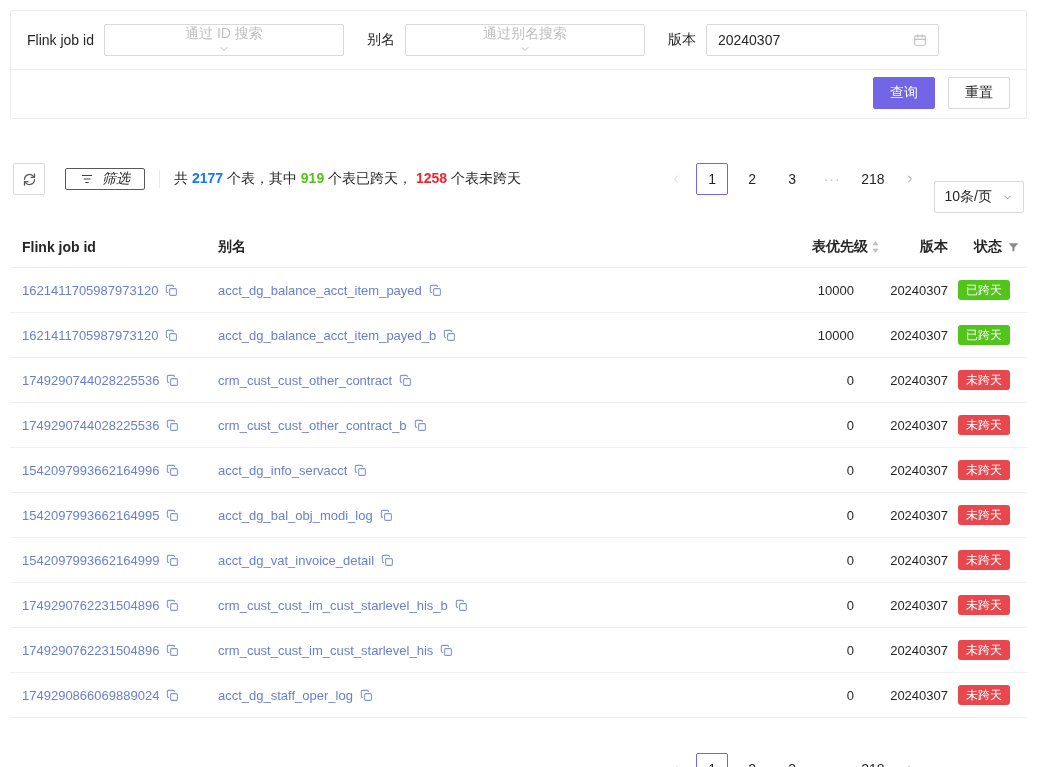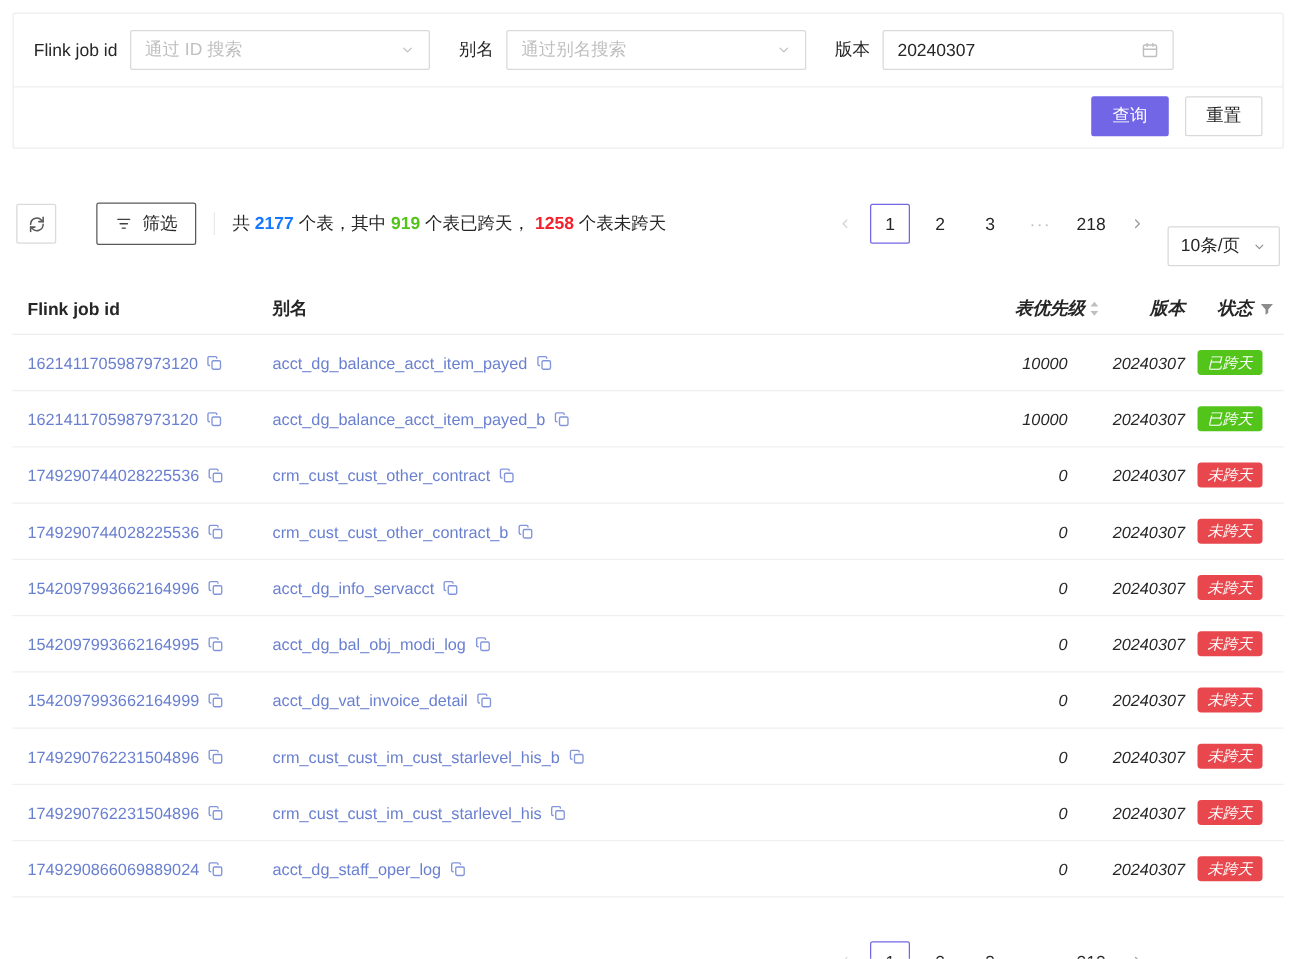--- a/index.html
+++ b/index.html
@@ -24,21 +24,21 @@
     display: flex; align-items: center;
     padding: 13px 16px;
     border-bottom: 1px solid #ebedf0;
   }
   .fgroup { display: flex; align-items: center; margin-right: 23px; }
   .flabel { margin-right: 10px; white-space: nowrap; color: #262626; }
   .select {
     width: 240px; height: 32px;
     border: 1px solid #d9d9d9; border-radius: 2px;
     display: flex; align-items: center; justify-content: space-between;
-    padding: 0 11px; background: #fff; cursor: pointer;
+    padding: 0 11px; background: #fff; cursor: pointer; flex-direction: column;
   }
   .placeholder { color: #bfbfbf; }
   .date-input {
     width: 233px; height: 32px;
     border: 1px solid #d9d9d9; border-radius: 2px;
     display: flex; align-items: center; padding: 0 11px; background: #fff;
   }
   .date-input input {
     border: none; outline: none; flex: 1; font: inherit; color: #262626; min-width: 0;
   }
@@ -53,24 +53,24 @@
 
   
   .toolbar { margin-top: 26px; display: flex; align-items: center; padding: 0 3px; }
   .icon-btn {
     width: 32px; height: 32px;
     border: 1px solid #d9d9d9; border-radius: 2px;
     display: flex; align-items: center; justify-content: center;
     background: #fff; cursor: pointer;
   }
   .filter-btn {
-    margin-left: 32px; height: 34px; padding: 0 14px;
+    margin-left: 20px; height: 22px; padding: 0 14px;
     border: 1px solid #595959; border-radius: 2px;
     display: inline-flex; align-items: center; gap: 8px;
-    font-size: 14px; color: #262626; background: #fff; cursor: pointer;
+    font-size: 14px; color: #262626; background: #fff; cursor: pointer; font-style: italic;
   }
   .vdivider { width: 1px; height: 18px; background: #e8e8e8; margin: 0 14px; }
   .summary { white-space: nowrap; }
   .num { font-weight: 700; }
   .num-blue { color: #1677ff; }
   .num-green { color: #52c41a; }
   .num-red { color: #f5222d; }
 
   
   .pagination { display: flex; align-items: center; gap: 8px; }
@@ -95,21 +95,21 @@
   .table { margin-top: 14px; }
   .thead, .trow {
     display: grid;
     grid-template-columns: 196px 1fr 160px 70px 77px;
     align-items: center;
   }
   .thead { border-bottom: 1px solid #ebedf0; font-weight: 700; }
   .thead > div { padding-top: 11px; padding-bottom: 11px; }
   .trow { border-bottom: 1px solid #f0f0f0; height: 45px; font-size: 13px; }
   .cell-left { padding-left: 12px; display: flex; align-items: center; }
-  .cell-right { display: flex; align-items: center; justify-content: flex-end; text-align: right; font-style: italic; }
+  .cell-right { display: flex; align-items: center; justify-content: flex-end; text-align: right; }
   .cpri { padding-right: 26px; }
   .hpri { padding-right: 0; gap: 3px; cursor: pointer; }
   .cver, .hver { padding-right: 2px; }
   .cstatus { padding-right: 17px; }
   .hstatus { padding-right: 7px; gap: 5px; }
   .link { color: #697fd0; text-decoration: none; cursor: pointer; white-space: nowrap; }
   .copy-btn { margin-left: 7px; color: #8295da; display: inline-flex; cursor: pointer; }
   .badge {
     color: #fff; font-size: 12px; line-height: 20px;
     padding: 0 8px; border-radius: 3px; white-space: nowrap;

